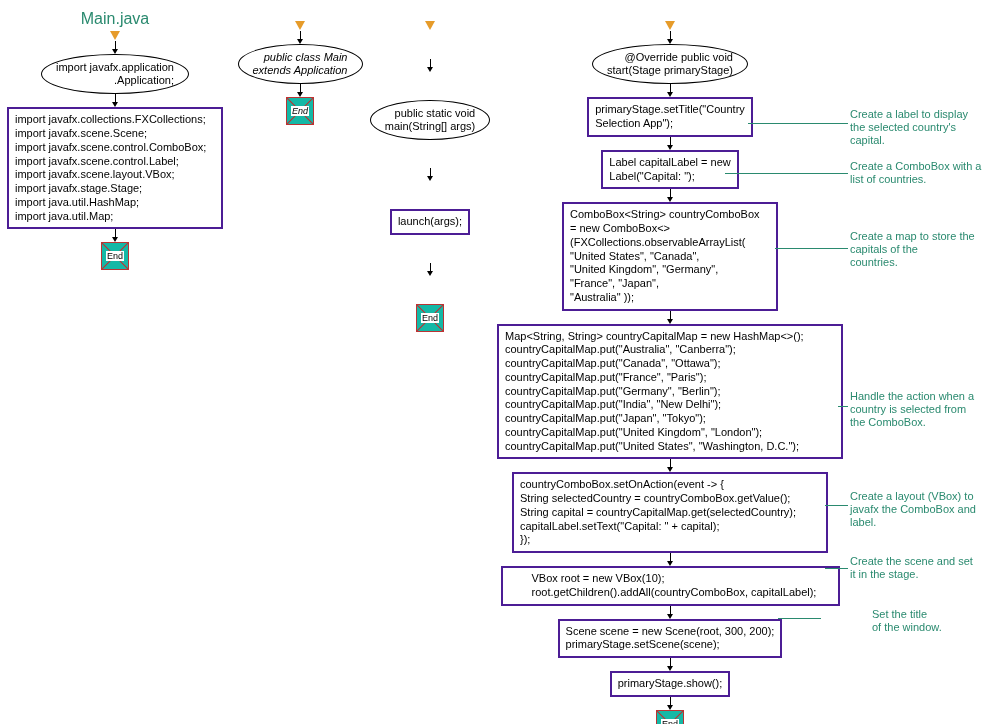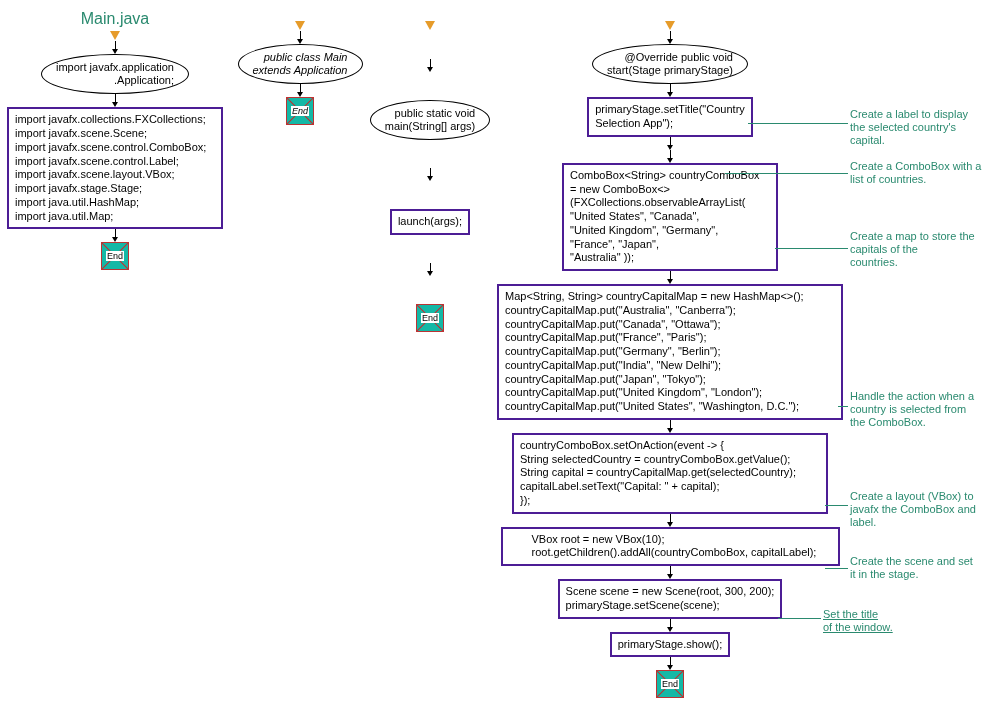--- a/index.html
+++ b/index.html
@@ -189,20 +189,22 @@
   <div class="conn">
       <div class="arrow-line"></div>
       <div class="small-arrow-head"></div>
     </div>
   <div class="box">primaryStage.setTitle("Country
 Selection App");</div>
   <div class="conn">
       <div class="arrow-line"></div>
       <div class="small-arrow-head"></div>
     </div>
+  <div class="box">Label capitalLabel = new
+Label("Capital: ");</div>
   <div class="conn">
       <div class="arrow-line"></div>
       <div class="small-arrow-head"></div>
     </div>
   <div class="box" style="width:200px;">ComboBox&lt;String&gt; countryComboBox
 = new ComboBox&lt;&gt;
 (FXCollections.observableArrayList(
 "United States", "Canada",
 "United Kingdom", "Germany",
 "France", "Japan",
@@ -276,15 +278,15 @@
 
 <div class="annot" style="left:850px; top:490px;">Create a layout (VBox) to
 javafx the ComboBox and
 label.</div>
 <div class="annot-line" style="left:825px; top:505px; width:23px;"></div>
 
 <div class="annot" style="left:850px; top:555px;">Create the scene and set
 it in the stage.</div>
 <div class="annot-line" style="left:825px; top:568px; width:23px;"></div>
 
-<div class="annot" style="left:823px; top:608px;text-decoration:underline;">Set the title
+<div class="annot" style="left:872px; top:608px;">Set the title
 of the window.</div>
 <div class="annot-line" style="left:778px; top:618px; width:43px;"></div>
 
 </body></html>

